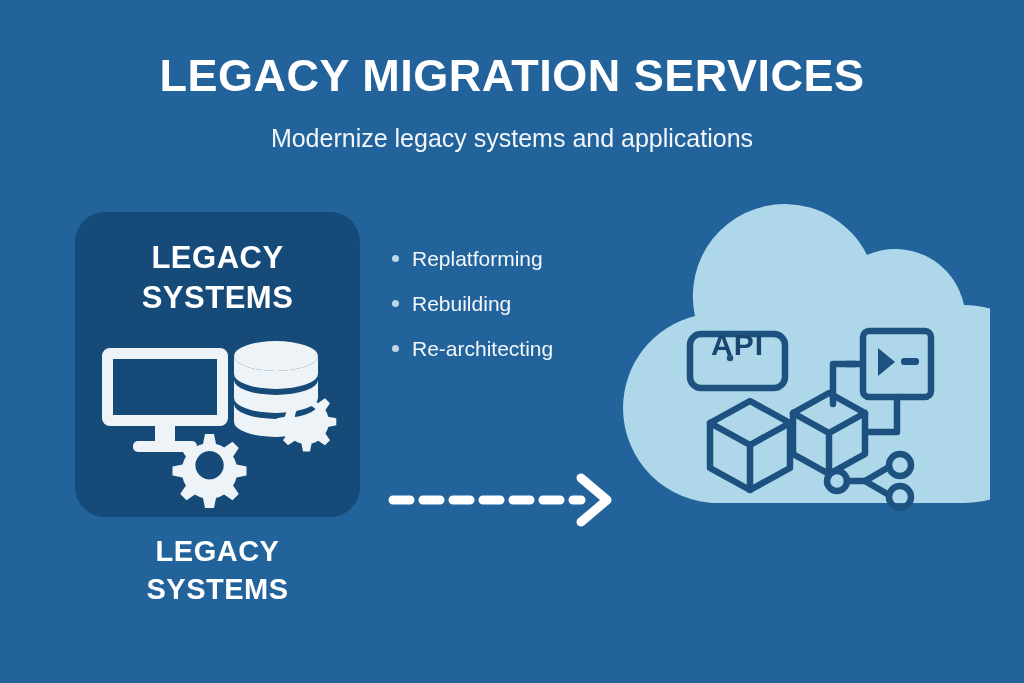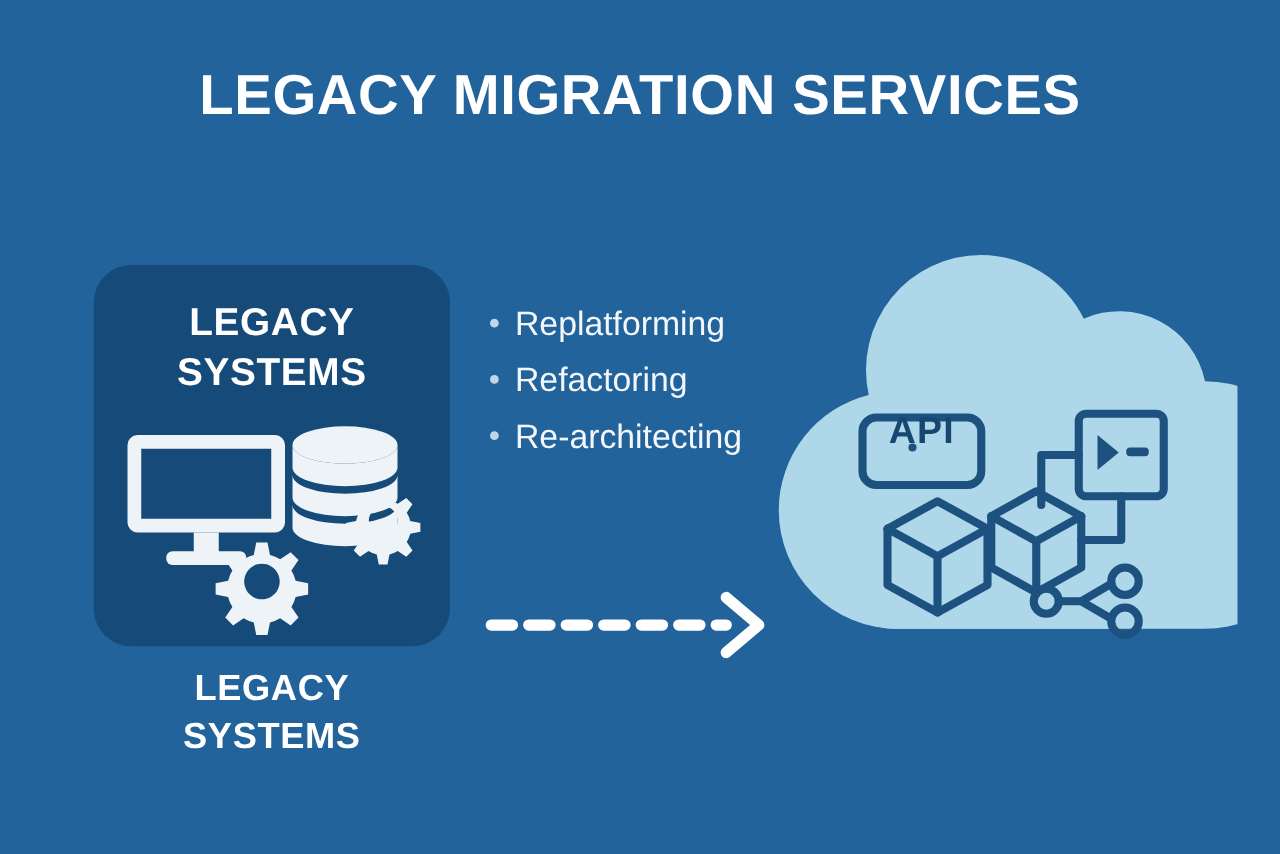--- a/index.html
+++ b/index.html
@@ -62,21 +62,21 @@
     height:45px;
   }
   .bullet-dot {
     width:7px; height:7px; border-radius:50%;
     background:#bfd6e8;
     margin-top:12px; margin-right:13px;
     flex:0 0 auto;
   }
   .bullet-text {
     color:#f3f7fb;
-    font-size:27px; line-height:32px;
+    font-size:21px; line-height:32px;
     white-space:nowrap;
   }
 
   
   .arrow { position:absolute; left:385px; top:470px; width:240px; height:60px; }
 
   
   .cloud { position:absolute; left:615px; top:198px; width:375px; height:315px; }
   .cloud-label {
     position:absolute; left:615px; top:272px; width:375px;
@@ -92,20 +92,21 @@
     color:#174771; line-height:34px;
     white-space:nowrap;
   }
 </style>
 </head>
 <body>
 
 <div id="canvas">
 
   <div class="title">LEGACY MIGRATION SERVICES</div>
+  <div class="subtitle">Modernize legacy systems and applications</div>
 
   <div class="legacy-panel">
     <div class="legacy-panel-title">LEGACY
 SYSTEMS</div>
 
     <div class="legacy-icons">
       <svg width="285" height="180" viewBox="0 0 285 180">
 
         <g fill="#eef3f7">
           <path d="M35 18 h110 a8 8 0 0 1 8 8 v62 a8 8 0 0 1 -8 8 h-110 a8 8 0 0 1 -8 -8 v-62 a8 8 0 0 1 8 -8 z
@@ -137,21 +138,21 @@
   <div class="legacy-caption">LEGACY
 SYSTEMS</div>
 
   <div class="bullets">
     <div class="bullet-row">
       <span class="bullet-dot"></span>
       <span class="bullet-text">Replatforming</span>
     </div>
     <div class="bullet-row">
       <span class="bullet-dot"></span>
-      <span class="bullet-text">Refactoring</span>
+      <span class="bullet-text">Rebuilding</span>
     </div>
     <div class="bullet-row">
       <span class="bullet-dot"></span>
       <span class="bullet-text">Re-architecting</span>
     </div>
   </div>
 
   <div class="arrow">
     <svg width="240" height="60" viewBox="0 0 240 60">
       <line x1="8" y1="30" x2="196" y2="30" stroke="#ffffff" stroke-width="9" stroke-linecap="round" stroke-dasharray="17 13"></line>

